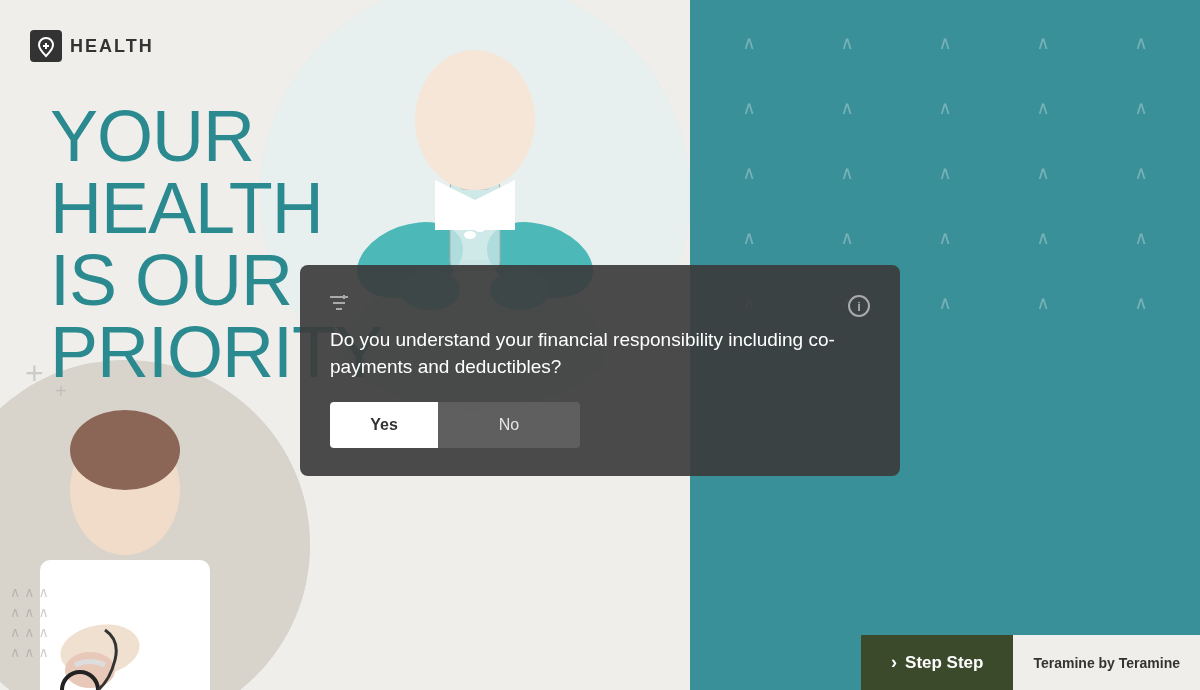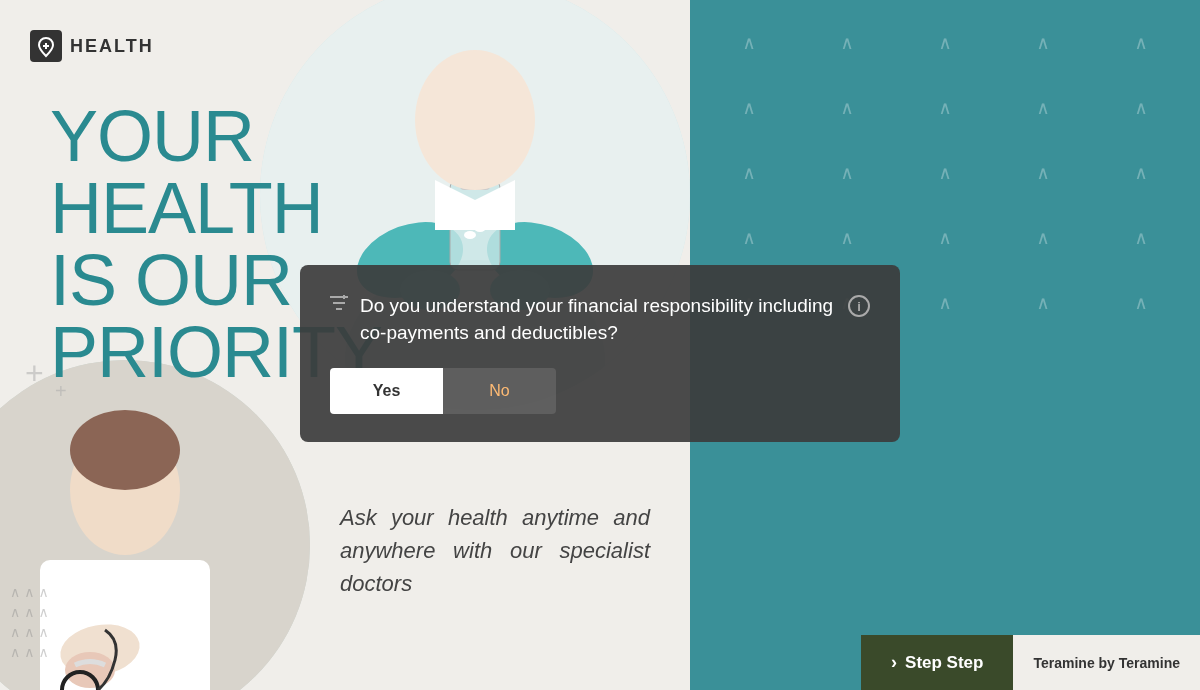--- a/index.html
+++ b/index.html
@@ -180,20 +180,21 @@
       display: flex;
       align-items: flex-start;
       justify-content: space-between;
       margin-bottom: 22px;
     }
 
     .dialog-header-left {
       display: flex;
       align-items: flex-start;
       gap: 12px;
+      flex-direction: column;
     }
 
     .filter-icon {
       margin-top: 2px;
       color: #aaa;
       font-size: 16px;
       flex-shrink: 0;
     }
 
     .dialog-question {
@@ -207,40 +208,40 @@
       color: #aaa;
       font-size: 20px;
       flex-shrink: 0;
       margin-top: 2px;
       cursor: pointer;
     }
 
     .dialog-buttons {
       display: flex;
       gap: 0;
-      width: 226px;
+      width: 250px;
     }
 
     .btn-yes {
       background: #fff;
       color: #333;
       border: none;
       padding: 14px 30px;
       font-size: 16px;
       font-weight: 600;
       cursor: pointer;
       border-radius: 4px 0 0 4px;
       flex: 1;
     }
 
     .btn-no {
       background: rgba(100, 100, 100, 0.8);
-      color: #fdba74;
+      color: #e5e5e5;
       border: none;
-      padding: 14px 30px;
+      padding: 14px 47px;
       font-size: 16px;
       cursor: pointer;
       border-radius: 0 4px 4px 0;
       flex: 1;
     }
 
     
     .bottom-bar {
       position: absolute;
       bottom: 0;
@@ -377,23 +378,20 @@
     <span class="chev-item">∧</span>
     <span class="chev-item">∧</span>
     <span class="chev-item">∧</span>
     <span class="chev-item">∧</span>
     <span class="chev-item">∧</span>
     <span class="chev-item">∧</span>
     <span class="chev-item">∧</span>
     <span class="chev-item">∧</span>
   </div>
 
-  <div class="bottom-text">
-    <p>Ask your health anytime and anywhere with our specialist doctors</p>
-  </div>
 
 </div>
 
 <div class="right-panel">
 
   <div class="chevron-pattern">
     <div class="chevron">∧</div>
     <div class="chevron">∧</div>
     <div class="chevron">∧</div>
     <div class="chevron">∧</div>

